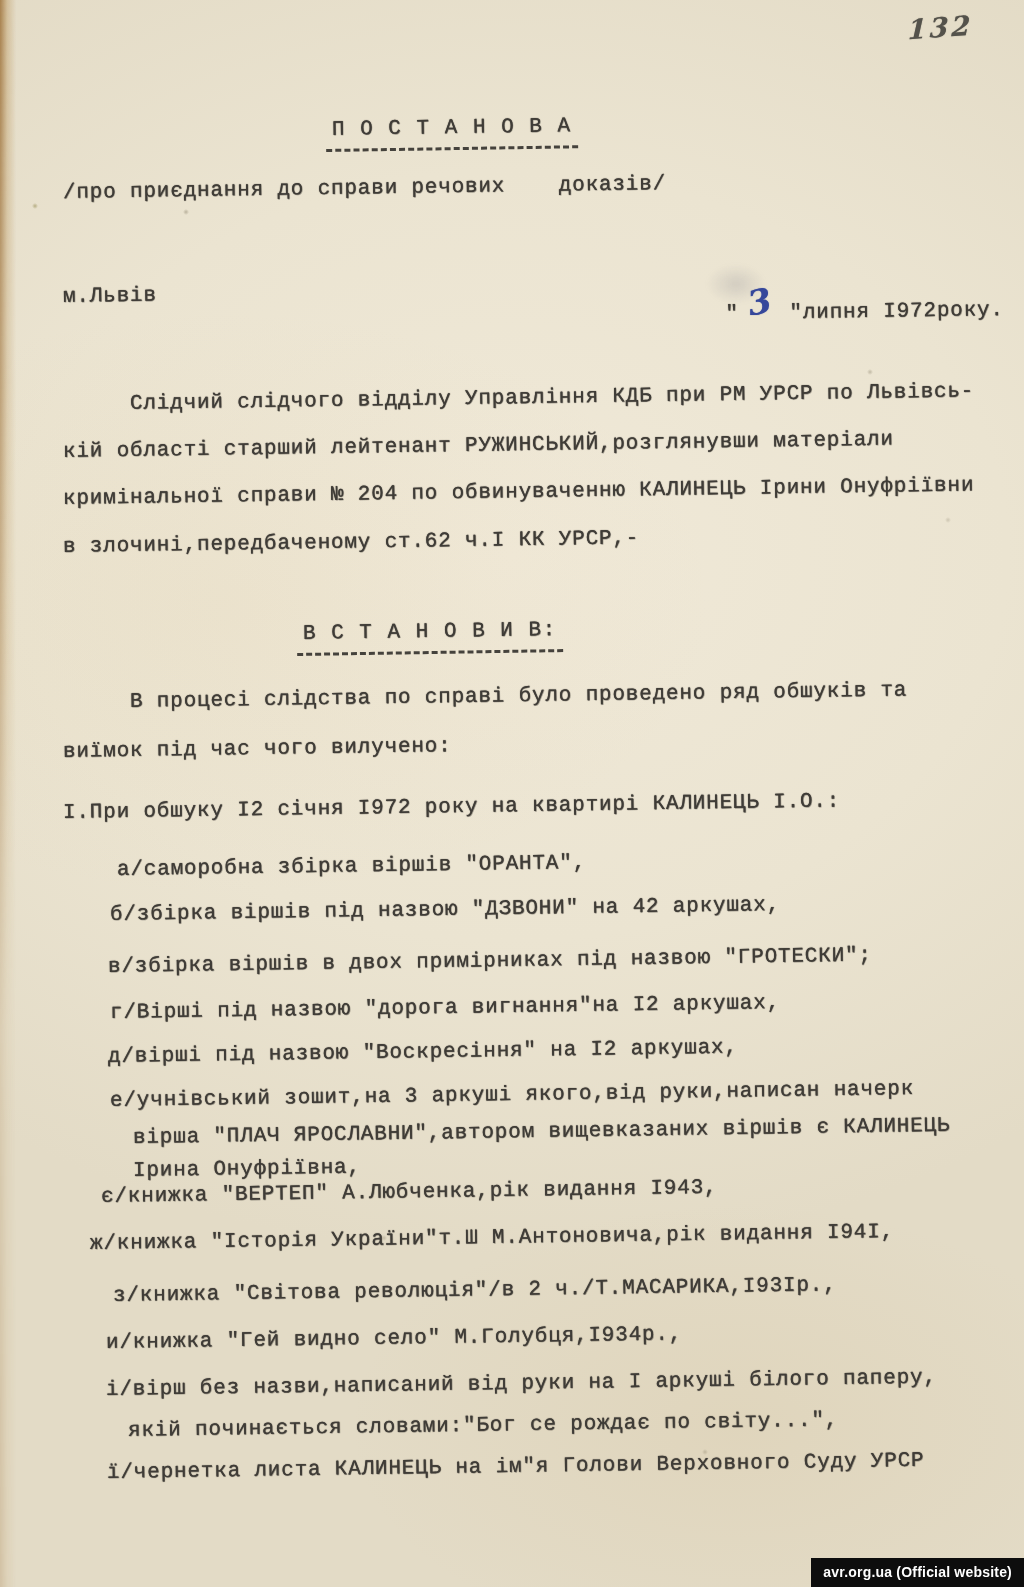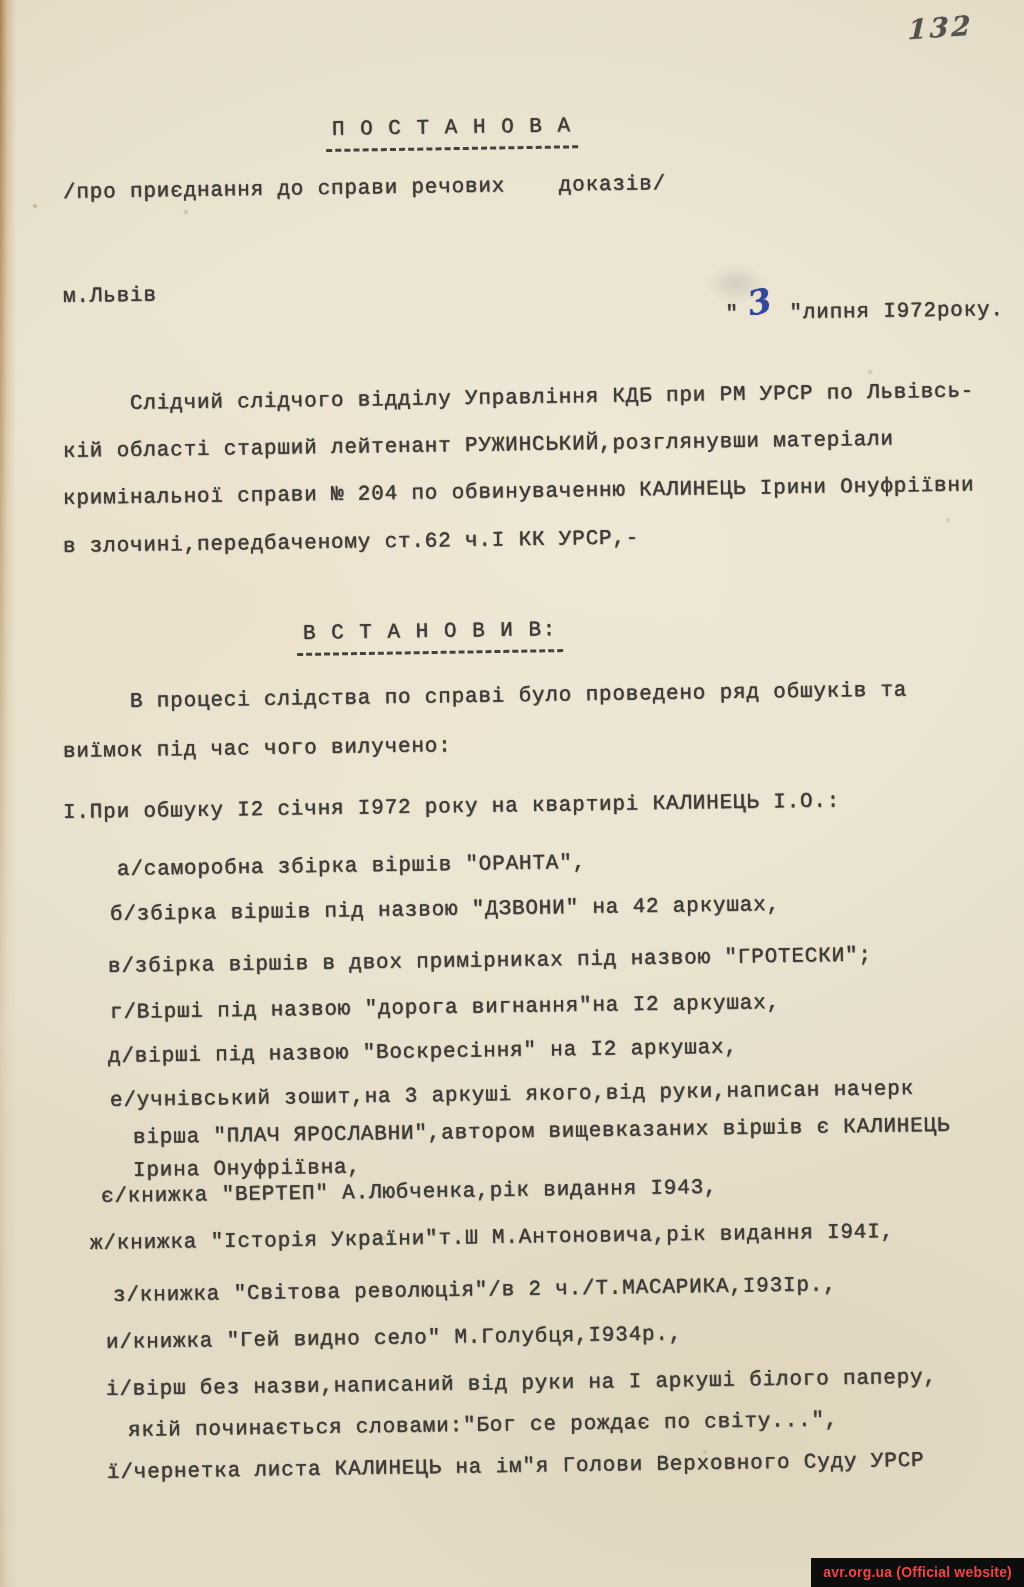--- a/index.html
+++ b/index.html
@@ -60,21 +60,21 @@
   .hand-day{
     display:inline-block;
     font-family:"DejaVu Serif",serif;font-style:italic;font-weight:bold;
     font-size:34px;color:#35479b;
     transform:rotate(-10deg) translateY(-5px);
     margin:0 16px 0 10px;
     text-shadow:0 0 1px rgba(53,71,155,.7);
   }
   .watermark{
     position:absolute;right:0;bottom:0;
-    background:#0d0d0d;color:#ef4444;
+    background:#0d0d0d;color:#ffffff;
     font-family:"Liberation Sans","DejaVu Sans",sans-serif;
     font-weight:bold;font-size:14px;letter-spacing:.2px;
     padding:6px 12px 7px 12px;
   }
 </style>
 </head>
 <body>
 
 <div class="page">
   <div class="left-edge"></div>

